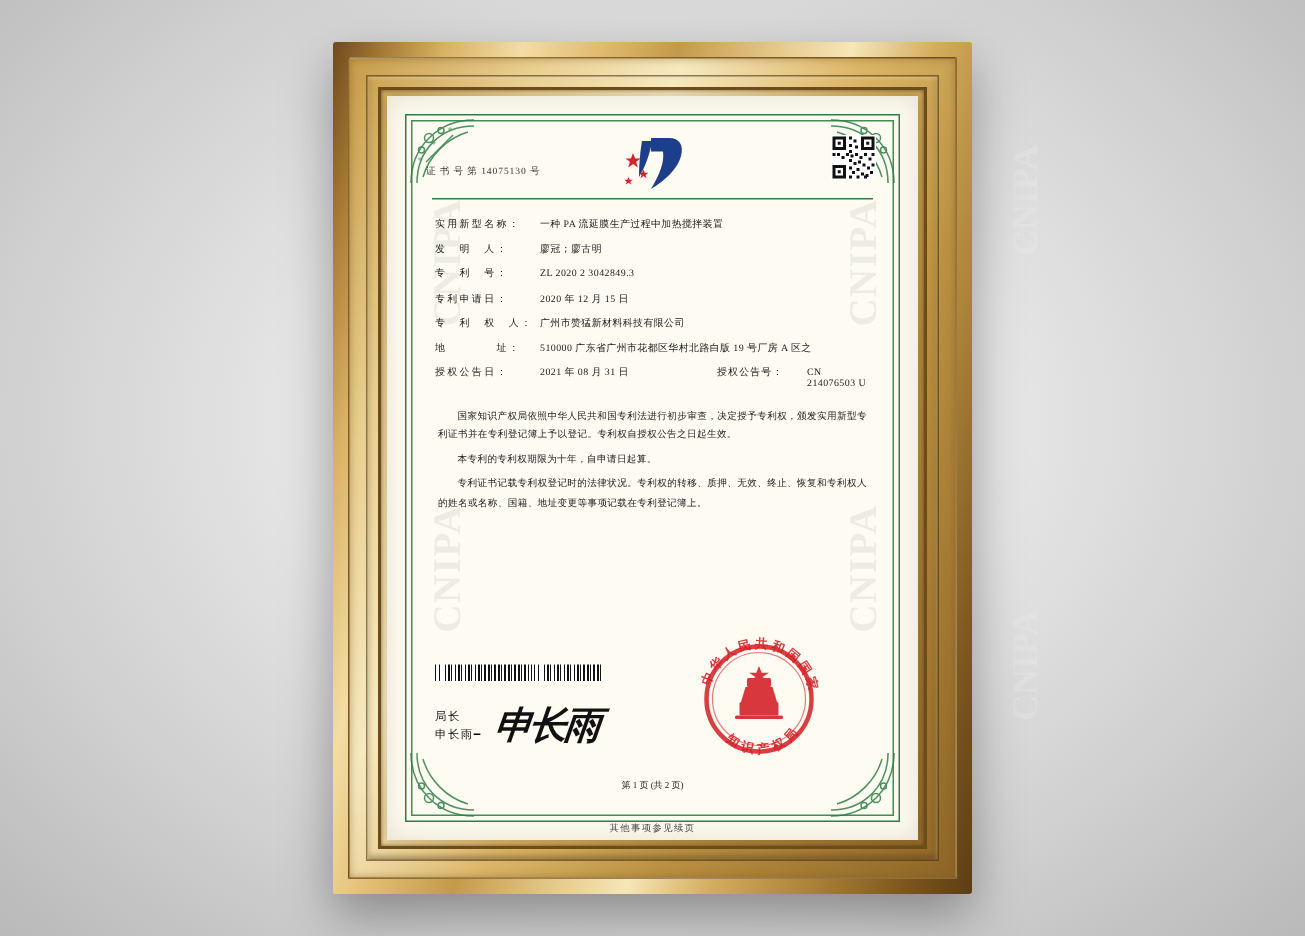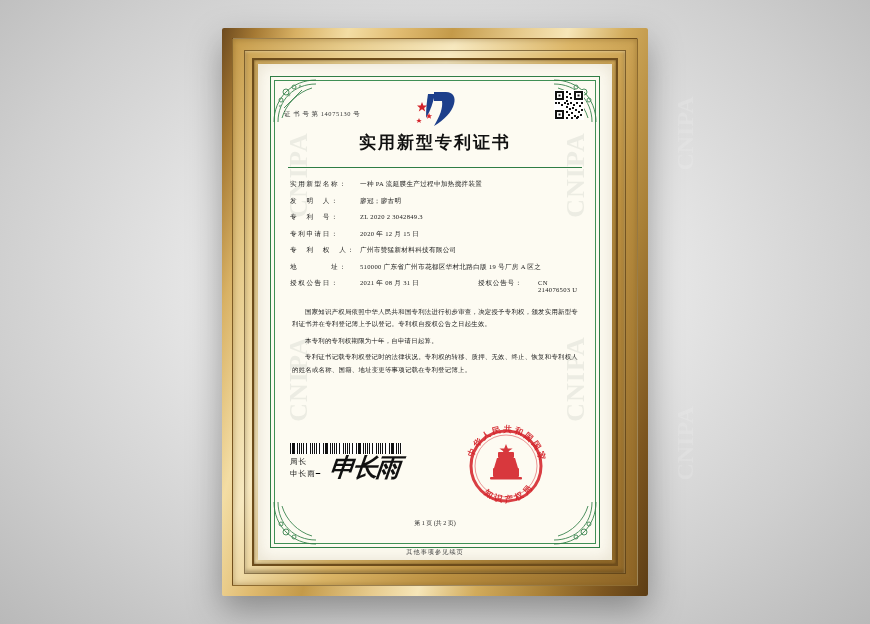--- a/index.html
+++ b/index.html
@@ -249,21 +249,21 @@
     background:
       repeating-linear-gradient(90deg,
         #111 0px, #111 1px, #fff 1px, #fff 2.4px,
         #111 2.4px, #111 3.6px, #fff 3.6px, #fff 4.4px,
         #111 4.4px, #111 5px, #fff 5px, #fff 6.6px);
   }
 
   .signature-block {
     position: absolute;
     left: 6px;
-    bottom: 56px;
+    bottom: 40px;
     text-decoration: underline;
   }
   .sig-labels {
     font-family: "Liberation Serif", serif;
     font-size: 7.6px;
     color: #111;
     line-height: 1.55;
     letter-spacing: 1px;
     display: inline-block;
     vertical-align: middle;
@@ -451,21 +451,20 @@
               <rect x="26" y="24" width="2" height="2"></rect>
               <rect x="12" y="27" width="2" height="2"></rect>
               <rect x="17" y="27" width="2" height="2"></rect>
               <rect x="22" y="27" width="2" height="2"></rect>
             </g>
           </svg>
         </div>
 
         <div class="cert-no">证 书 号 第 14075130 号</div>
 
-        <div class="title">实用新型专利证书</div>
 
         <div class="rule"></div>
 
         <div class="fields">
           <div class="field">
             <span class="lbl">实用新型名称：</span>
             <span class="val">一种 PA 流延膜生产过程中加热搅拌装置</span>
           </div>
           <div class="field">
             <span class="lbl">发　明　人：</span>

